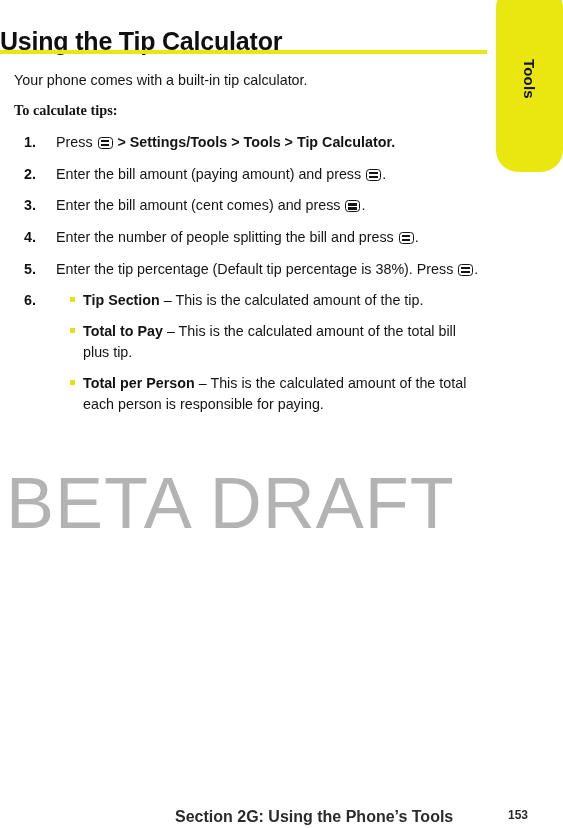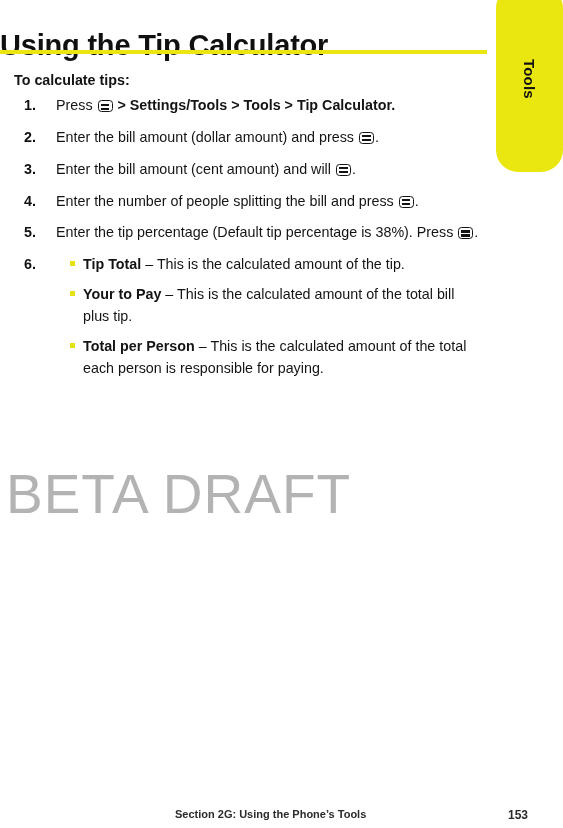--- a/index.html
+++ b/index.html
@@ -52,21 +52,21 @@
     width: 563px;
     height: 828px;
     z-index: 2;
   }
 
   .title {
     position: absolute;
     left: 0px;
     top: 11px;
     width: 480px;
-    font-size: 29px;
+    font-size: 25px;
     font-weight: bold;
     letter-spacing: -0.2px;
     color: #101010;
     line-height: 1.1;
   }
 
   .title-rule {
     position: absolute;
     left: 0px;
     top: 50px;
@@ -83,21 +83,22 @@
   }
 
   .para {
     font-size: 14.3px;
     line-height: 1.5;
     margin: 0 0 9px 0;
     color: #141414;
   }
   .para.bold {
     font-weight: bold;
-    margin-bottom: 4px;
+    margin-bottom: 10px;
+    font-family: Liberation Serif, serif;
   }
 
   
   .steps {
     margin: 0;
     padding: 0;
     list-style: none;
   }
   .step {
     position: relative;
@@ -177,21 +178,21 @@
   }
 
   .chev { font-weight: bold; }
 
   
   .watermark {
     position: absolute;
     left: 6px;
     top: 462px;
     width: 480px;
-    font-size: 55px;
+    font-size: 72px;
     font-weight: normal;
     letter-spacing: 1px;
     color: #b3b3b3;
     z-index: 3;
     pointer-events: none;
     white-space: nowrap;
     font-family: "Liberation Sans", sans-serif;
   }
 
   
@@ -200,21 +201,21 @@
     left: 0;
     top: 808px;
     width: 563px;
     height: 20px;
     z-index: 4;
   }
   .footer-section {
     position: absolute;
     left: 175px;
     top: 0;
-    font-size: 11px;
+    font-size: 16px;
     font-weight: bold;
     color: #2b2b2b;
     white-space: nowrap;
   }
   .footer-page {
     position: absolute;
     left: 508px;
     top: 0;
     font-size: 12px;
     font-weight: bold;
@@ -228,60 +229,61 @@
   <div class="side-tab-label">Tools</div>
 </div>
 
 <div class="page">
 
   <h1 class="title">Using the Tip Calculator</h1>
   <div class="title-rule"></div>
 
   <div class="content">
 
+    <p class="para">Your phone comes with a built-in tip calculator.</p>
     <p class="para bold">To calculate tips:</p>
 
     <ol class="steps">
 
       <li class="step">
         <span class="step-num">1.</span>
         <span>Press </span><span class="key-icon"></span><b class="chev"> &gt; </b><b>Settings/Tools &gt; Tools &gt; Tip Calculator.</b>
       </li>
 
       <li class="step">
         <span class="step-num">2.</span>
-        <span>Enter the bill amount (dollar amount) and press </span><span class="key-icon"></span><span>.</span>
+        <span>Enter the bill amount (paying amount) and press </span><span class="key-icon"></span><span>.</span>
       </li>
 
       <li class="step">
         <span class="step-num">3.</span>
-        <span>Enter the bill amount (cent amount) and will </span><span class="key-icon"></span><span>.</span>
+        <span>Enter the bill amount (cent comes) and press </span><span class="key-icon"></span><span>.</span>
       </li>
 
       <li class="step">
         <span class="step-num">4.</span>
         <span>Enter the number of people splitting the bill and press </span><span class="key-icon"></span><span>.</span>
       </li>
 
       <li class="step">
         <span class="step-num">5.</span>
         <span>Enter the tip percentage (Default tip percentage is 38%). Press </span><span class="key-icon"></span><span>.</span>
       </li>
 
       <li class="step">
         <span class="step-num">6.</span>
 
         <ul class="sublist">
           <li class="subitem">
             <span class="sub-bullet"></span>
-            <span class="term">Tip Total</span><span> – This is the calculated amount of the tip.</span>
+            <span class="term">Tip Section</span><span> – This is the calculated amount of the tip.</span>
           </li>
           <li class="subitem">
             <span class="sub-bullet"></span>
-            <span class="term">Your to Pay</span><span> – This is the calculated amount of the total bill plus tip.</span>
+            <span class="term">Total to Pay</span><span> – This is the calculated amount of the total bill plus tip.</span>
           </li>
           <li class="subitem">
             <span class="sub-bullet"></span>
             <span class="term">Total per Person</span><span> – This is the calculated amount of the total each person is responsible for paying.</span>
           </li>
         </ul>
       </li>
 
     </ol>
   </div>

